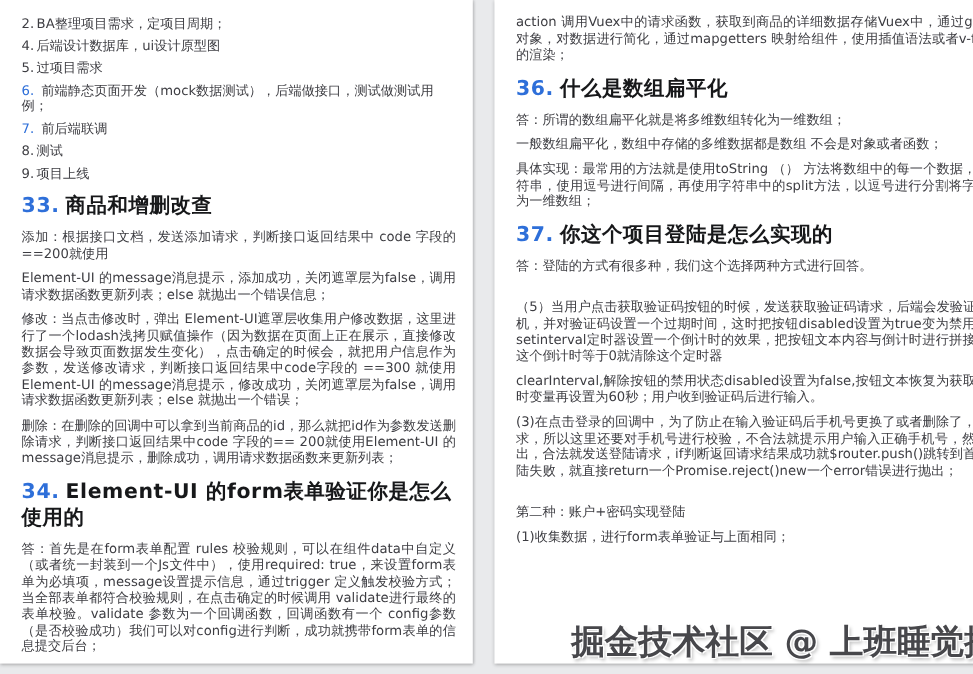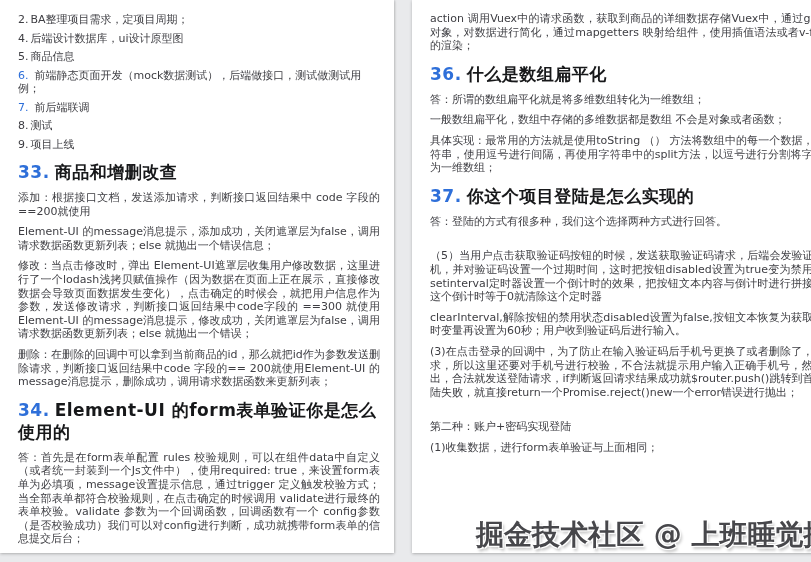--- a/index.html
+++ b/index.html
@@ -30,21 +30,21 @@
     text-shadow:-1px -1px 0 #fff,1px -1px 0 #fff,-1px 1px 0 #fff,1px 1px 0 #fff,2px 3px 3px rgba(0,0,0,.25);
   }
 </style>
 </head>
 <body>
 
 <div class="page page-left">
   <div>
     <div class="step"><span class="num">2.</span><span>BA整理项目需求，定项目周期；</span></div>
     <div class="step"><span class="num">4.</span><span>后端设计数据库，ui设计原型图</span></div>
-    <div class="step"><span class="num">5.</span><span>商品信息</span></div>
+    <div class="step"><span class="num">5.</span><span>过项目需求</span></div>
     <div class="step blue"><span class="num">6.</span><span>前端静态页面开发（mock数据测试），后端做接口，测试做测试用例；</span></div>
     <div class="step blue"><span class="num">7.</span><span>前后端联调</span></div>
     <div class="step"><span class="num">8.</span><span>测试</span></div>
     <div class="step"><span class="num">9.</span><span>项目上线</span></div>
   </div>
 
   <h2><span class="num">33.</span><span>商品和增删改查</span></h2>
   <p>添加：根据接口文档，发送添加请求，判断接口返回结果中 code 字段的 ==200就使用</p>
   <p>Element-UI 的message消息提示，添加成功，关闭遮罩层为false，调用请求数据函数更新列表；else 就抛出一个错误信息；</p>
   <p>修改：当点击修改时，弹出 Element-UI遮罩层收集用户修改数据，这里进行了一个lodash浅拷贝赋值操作（因为数据在页面上正在展示，直接修改数据会导致页面数据发生变化），点击确定的时候会，就把用户信息作为参数，发送修改请求，判断接口返回结果中code字段的 ==300 就使用 Element-UI 的message消息提示，修改成功，关闭遮罩层为false，调用请求数据函数更新列表；else 就抛出一个错误；</p>

